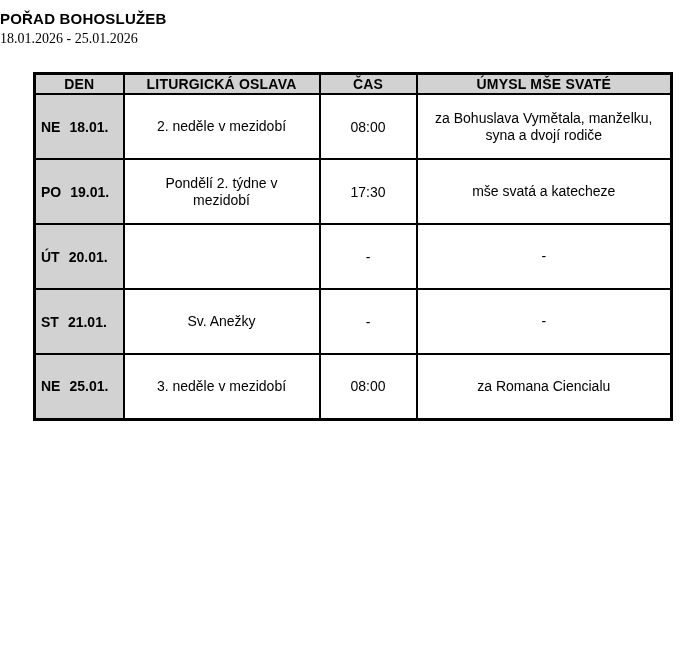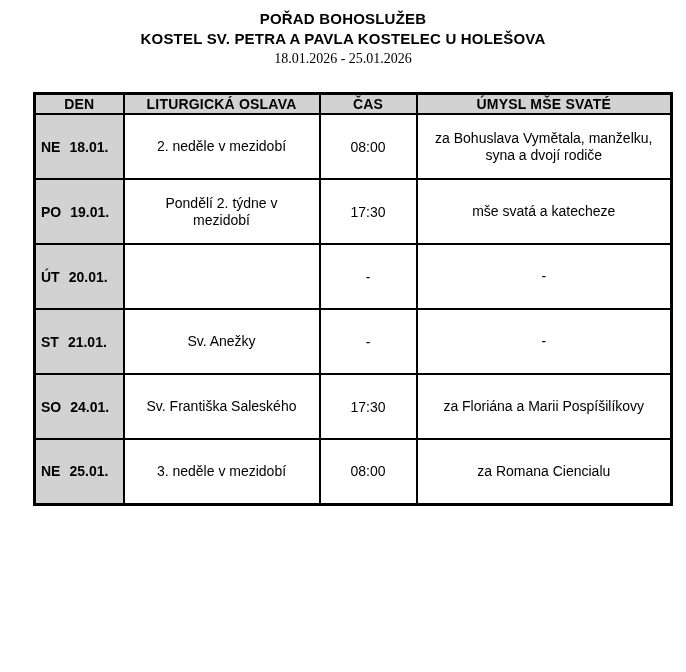--- a/index.html
+++ b/index.html
@@ -10,21 +10,21 @@
     color: #000000;
   }
   .page {
     width: 686px;
     height: 672px;
     background: #ffffff;
     overflow: hidden;
   }
   .titles {
     padding-top: 9px;
-    text-align: center;
+    text-align: left;
   }
   .title-main, .title-church {
     font-size: 15px;
     font-weight: bold;
     line-height: 20px;
     letter-spacing: 0.2px;
   }
   .title-dates {
     font-size: 14px;
     font-weight: normal;
@@ -79,21 +79,20 @@
   }
   td.cell-time { padding: 0 2px; border-radius: 30px; }
 </style>
 </head>
 <body>
 
 <div class="page">
 
   <div class="titles">
     <div class="title-main">POŘAD BOHOSLUŽEB</div>
-    <div class="title-church">KOSTEL SV. PETRA A PAVLA KOSTELEC U HOLEŠOVA</div>
     <div class="title-dates">18.01.2026 - 25.01.2026</div>
   </div>
 
   <table class="schedule">
     <colgroup>
       <col class="c-day">
         <col class="c-celeb">
         <col class="c-time">
         <col class="c-int">
     </colgroup>
@@ -151,31 +150,20 @@
           <span>21.01.</span>
         </span>
       </td>
       <td class="cell-celebration">Sv. Anežky</td>
       <td class="cell-time">-</td>
       <td class="cell-intention">-</td>
     </tr>
 
 
 
-    <tr>
-      <td class="cell-day">
-        <span class="day-wrap">
-          <span>SO</span>
-          <span>24.01.</span>
-        </span>
-      </td>
-      <td class="cell-celebration">Sv. Františka Saleského</td>
-      <td class="cell-time">17:30</td>
-      <td class="cell-intention">za Floriána a Marii Pospíšilíkovy</td>
-    </tr>
 
     <tr>
       <td class="cell-day">
         <span class="day-wrap">
           <span>NE</span>
           <span>25.01.</span>
         </span>
       </td>
       <td class="cell-celebration">3. neděle v mezidobí</td>
       <td class="cell-time">08:00</td>

